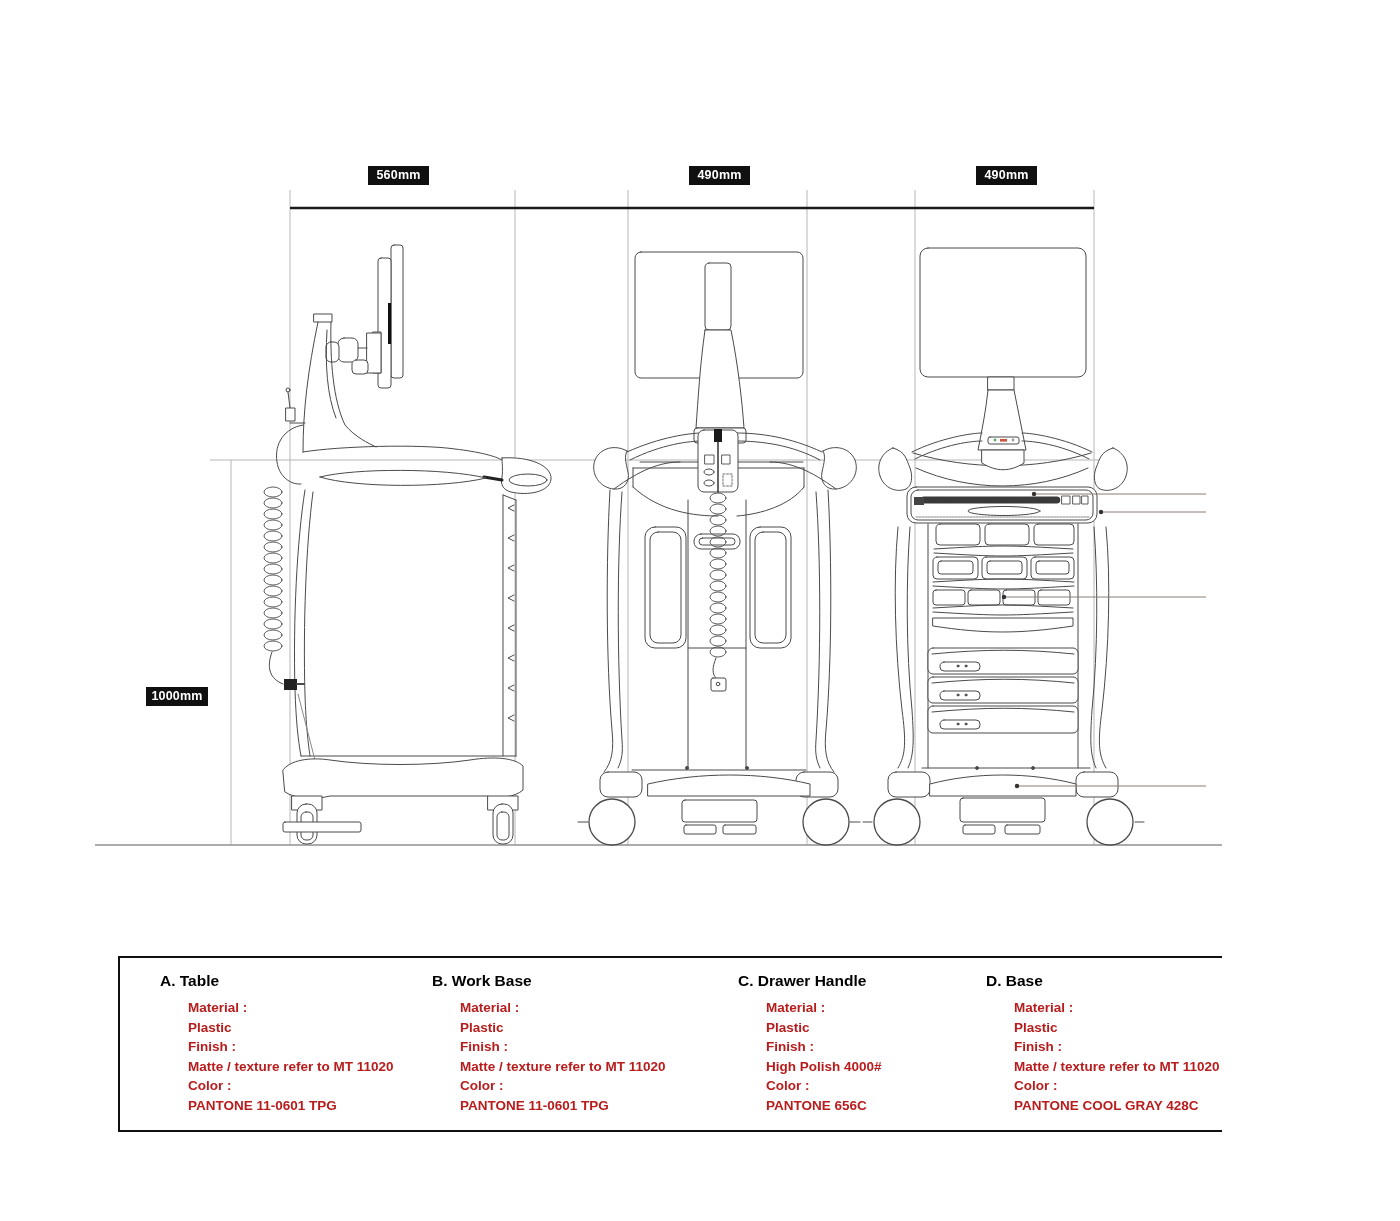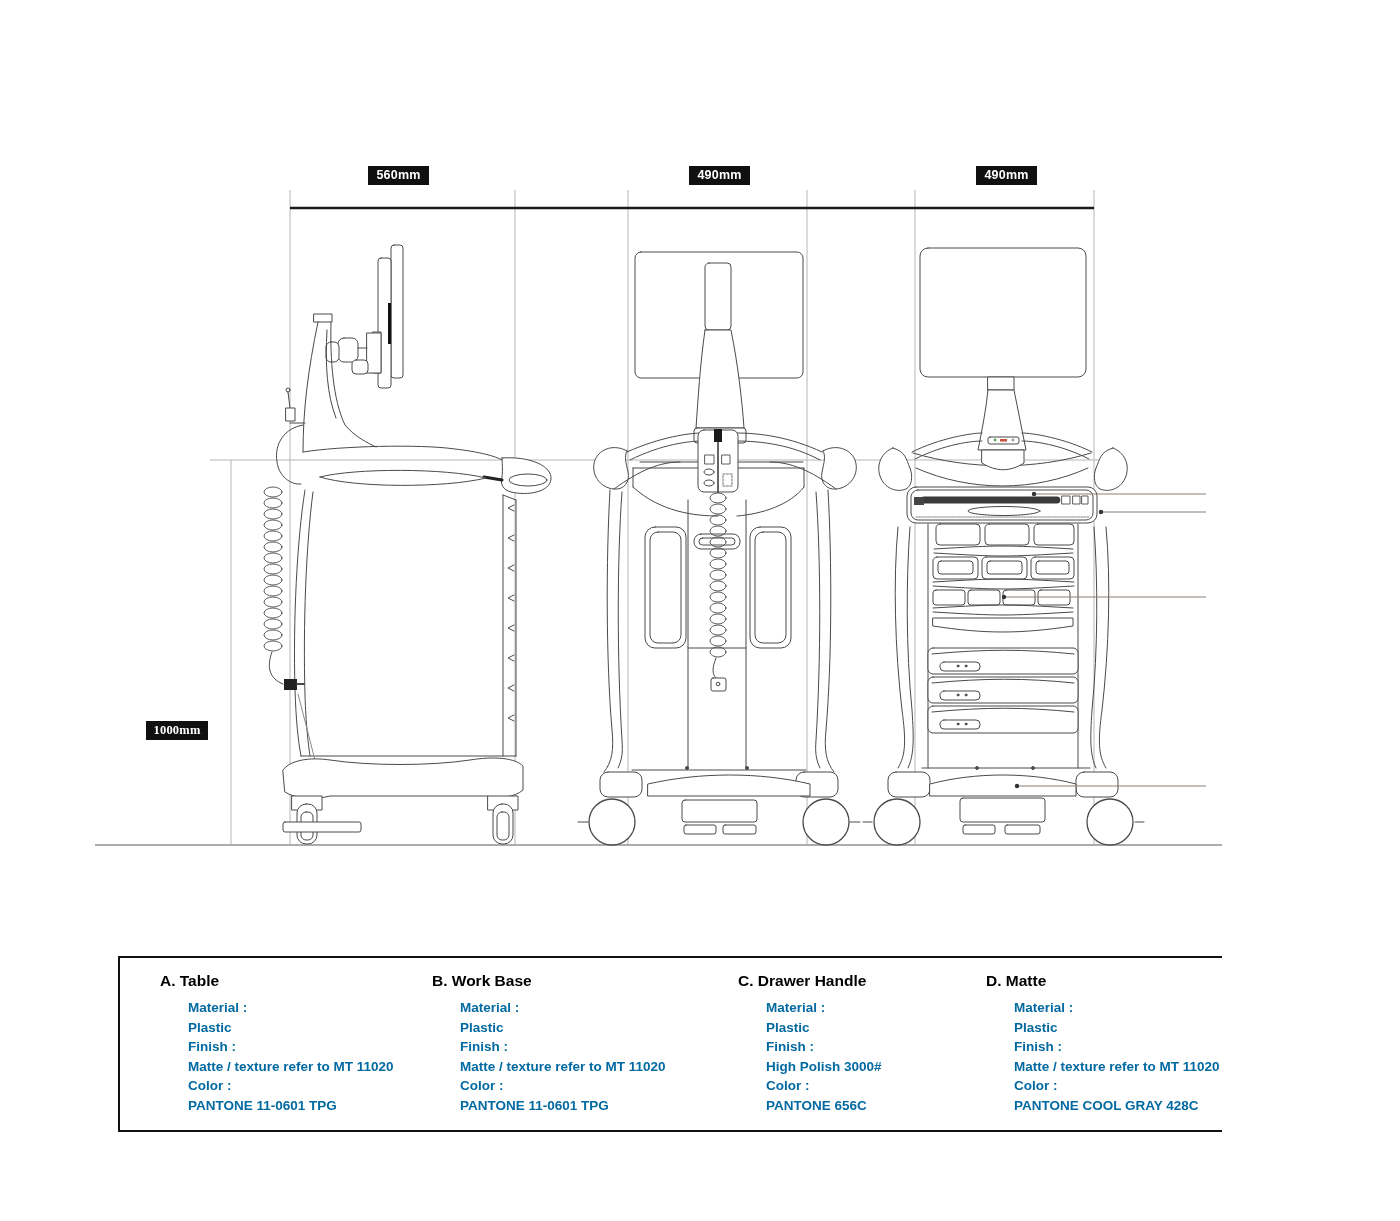--- a/index.html
+++ b/index.html
@@ -8,21 +8,21 @@
   svg{position:absolute;left:0;top:0;}
   .dim-label{position:absolute;background:#101010;color:#fff;font-weight:bold;
              font-size:12.5px;line-height:19px;height:19px;text-align:center;
              letter-spacing:0.2px;}
   .callout{position:absolute;color:#1c1c1c;font-weight:bold;font-size:15px;}
   .legend{position:absolute;left:118px;top:956px;width:1162px;height:172px;
           border:2px solid #111;background:#fff;}
   .legend-col{position:absolute;top:14px;}
   .legend-col h3{margin:0;font-size:15.5px;font-weight:bold;color:#000000;}
   .legend-lines{margin:8px 0 0 28px;}
-  .legend-lines div{font-size:13.5px;font-weight:bold;color:#0369a1;
+  .legend-lines div{font-size:13.5px;font-weight:bold;color:#b91c1c;
                     line-height:19.6px;white-space:nowrap;}
 </style>
 </head>
 <body>
 
 <div class="canvas">
 
 <svg width="1400" height="1221" viewBox="0 0 1400 1221">
 
   <g stroke="#b6b6b6" stroke-width="1" fill="none">
@@ -299,21 +299,21 @@
     <circle cx="1034" cy="494" r="2.2" fill="#333" stroke="none"></circle>
     <circle cx="1101" cy="512" r="2.2" fill="#333" stroke="none"></circle>
     <circle cx="1004" cy="597" r="2.2" fill="#333" stroke="none"></circle>
     <circle cx="1017" cy="786" r="2.2" fill="#333" stroke="none"></circle>
   </g>
 </svg>
 
 <div class="dim-label" style="left:368px;top:166px;width:61px;">560mm</div>
 <div class="dim-label" style="left:689px;top:166px;width:61px;">490mm</div>
 <div class="dim-label" style="left:976px;top:166px;width:61px;">490mm</div>
-<div class="dim-label" style="left:146px;top:721px;width:62px;font-family:Liberation Serif, serif;">1000mm</div>
+<div class="dim-label" style="left:146px;top:687px;width:62px;">1000mm</div>
 
 <div class="callout" style="left:1227px;top:484px;">A</div>
 <div class="callout" style="left:1227px;top:503px;">B</div>
 <div class="callout" style="left:1227px;top:588px;">C</div>
 <div class="callout" style="left:1227px;top:778px;">D</div>
 
 <div class="legend">
   <div class="legend-col" style="left:40px;">
     <h3>A. Table</h3>
     <div class="legend-lines">
@@ -335,27 +335,27 @@
       <div>Color :</div>
       <div>PANTONE 11-0601 TPG</div>
     </div>
   </div>
   <div class="legend-col" style="left:618px;">
     <h3>C. Drawer Handle</h3>
     <div class="legend-lines">
       <div>Material :</div>
       <div>Plastic</div>
       <div>Finish :</div>
-      <div>High Polish 3000#</div>
+      <div>High Polish 4000#</div>
       <div>Color :</div>
       <div>PANTONE 656C</div>
     </div>
   </div>
   <div class="legend-col" style="left:866px;">
-    <h3>D. Matte</h3>
+    <h3>D. Base</h3>
     <div class="legend-lines">
       <div>Material :</div>
       <div>Plastic</div>
       <div>Finish :</div>
       <div>Matte / texture refer to MT 11020</div>
       <div>Color :</div>
       <div>PANTONE COOL GRAY 428C</div>
     </div>
   </div>
 </div>

